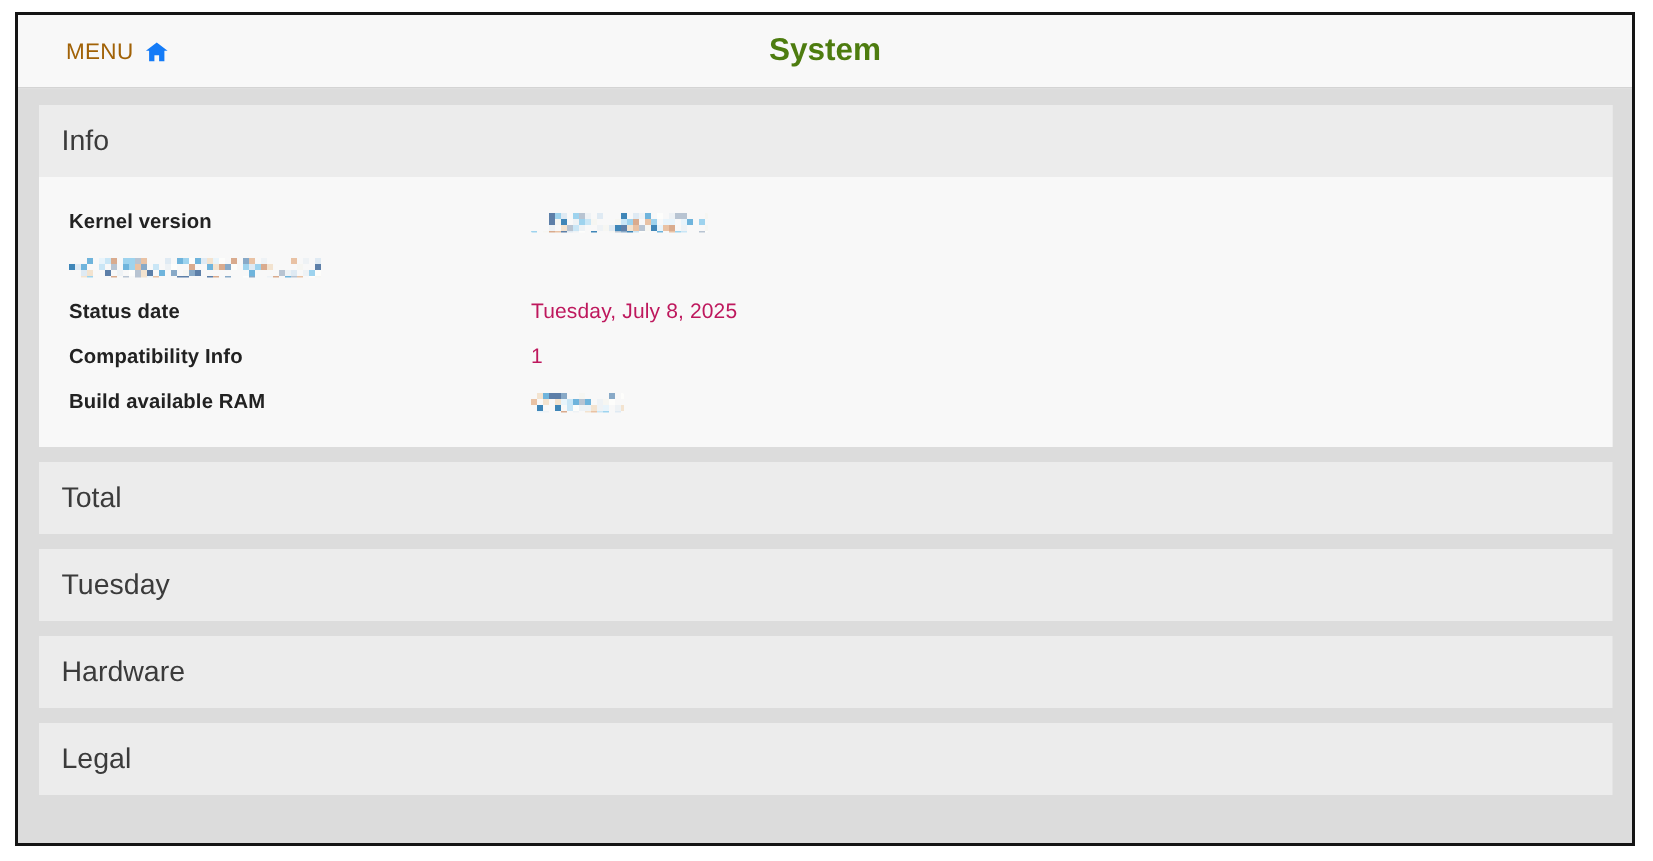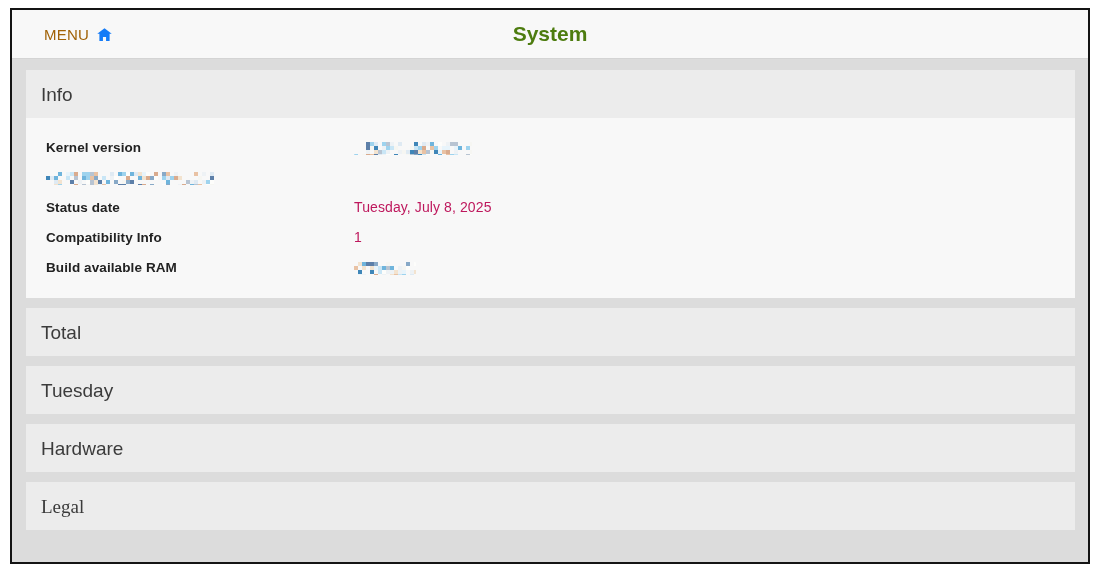--- a/index.html
+++ b/index.html
@@ -96,21 +96,21 @@
     background: #dcdcdc;
     padding: 11px 13px 11px 14px;
     box-sizing: border-box;
     overflow: hidden;
   }
 
   .panel {
     background: #ececec;
     margin-bottom: 10px;
   }
-  .panel:last-child { margin-bottom: 0; font-family: Liberation Serif, serif; }
+  .panel:last-child { margin-bottom: 0; }
 
   .panel-header {
     height: 48px;
     display: flex;
     align-items: center;
     padding-left: 15px;
     box-sizing: border-box;
     background: #ececec;
     cursor: pointer;
     user-select: none;

